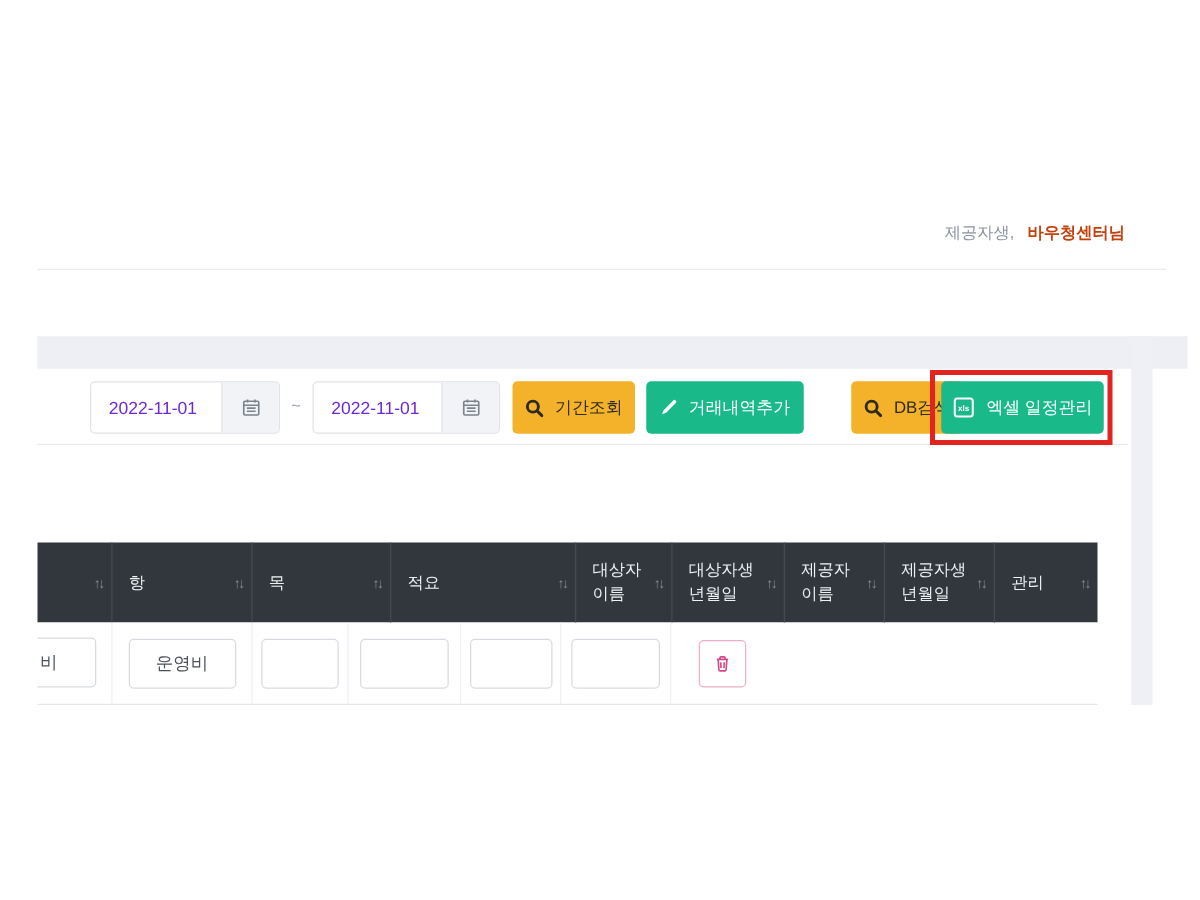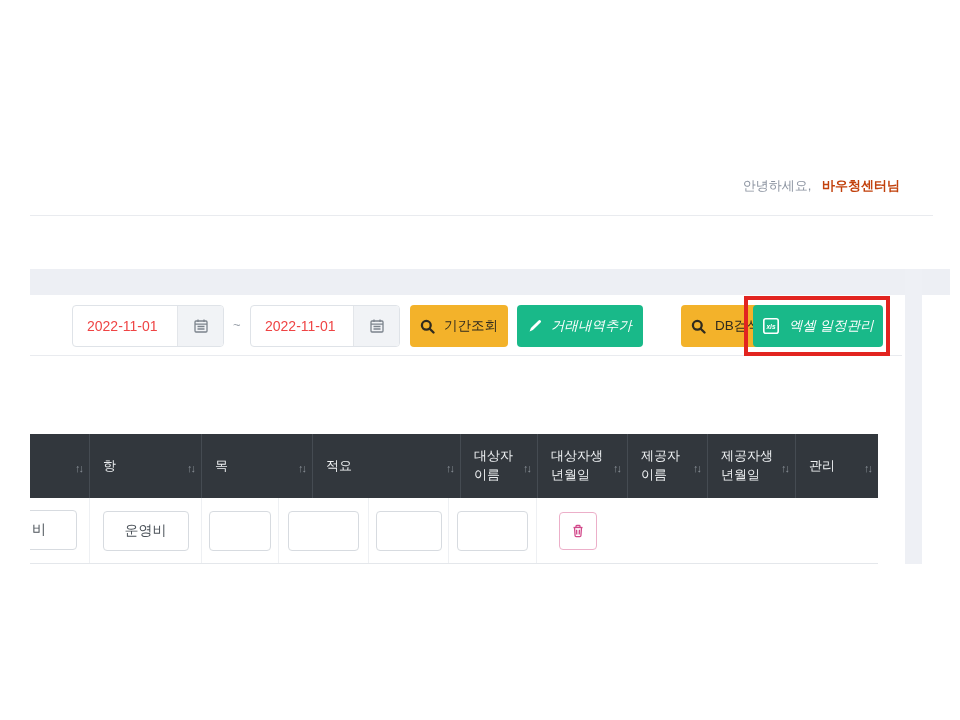--- a/index.html
+++ b/index.html
@@ -15,31 +15,31 @@
 
   .divider-top{position:absolute;left:30px;top:215px;width:903px;height:1px;background:#e9ebef;}
   .band{position:absolute;left:30px;top:269px;width:920px;height:26px;background:#edeff4;}
   .rail{position:absolute;left:905px;top:269px;width:17px;height:295px;background:#eef0f5;}
 
   
   .date-group{position:absolute;top:305px;height:42px;display:flex;border:1px solid #dfe3e8;
               border-radius:4px;background:#fff;box-sizing:border-box;overflow:hidden;}
   #date-group-from{left:72px;width:152px;}
   #date-group-to{left:250px;width:150px;}
-  .date-input{flex:1;min-width:0;border:none;font-size:14px;color:#ef4444;padding:0 0 0 14px;
+  .date-input{flex:1;min-width:0;border:none;font-size:14px;color:#6d28d9;padding:0 0 0 14px;
               background:transparent;outline:none;font-family:inherit;}
   .date-addon{width:45px;background:#f1f3f6;border-left:1px solid #e3e6ea;display:flex;
               align-items:center;justify-content:center;cursor:pointer;flex:none;}
   .tilde{position:absolute;left:233px;top:317px;font-size:13px;color:#9aa1aa;}
 
   .btn{position:absolute;top:305px;height:42px;border:none;border-radius:4px;font-size:13.5px;
        display:flex;align-items:center;justify-content:center;gap:9px;cursor:pointer;
        font-family:inherit;white-space:nowrap;}
   .btn-yellow{background:#f3b22a;color:#2f2a1e;}
-  .btn-green{background:#19b989;color:#ffffff;font-style:italic;}
+  .btn-green{background:#19b989;color:#ffffff;}
   #btn-period{left:410px;width:98px;}
   #btn-add{left:517px;width:126px;}
   #btn-db{left:681px;width:90px;}
   #btn-excel{left:753px;width:130px;}
 
   .red-box{position:absolute;left:744px;top:296px;width:146px;height:60px;border:4px solid #e22420;
            box-sizing:border-box;z-index:5;pointer-events:none;}
   .divider-filter{position:absolute;left:30px;top:355px;width:872px;height:1px;background:#e9ebef;}
 
   
@@ -63,21 +63,21 @@
   .clip{position:absolute;left:-29px;top:12px;width:76px;}
   .trash-btn{width:38px;height:38px;border:1px solid #ecafc9;background:#fff;border-radius:4px;
              display:flex;align-items:center;justify-content:center;cursor:pointer;}
 </style>
 </head>
 <body>
 
 <div class="screen">
 
   <div class="nav-greet">
-    <span class="greet-prefix">안녕하세요,</span>
+    <span class="greet-prefix">제공자생,</span>
     <span class="greet-name">바우청센터님</span>
   </div>
 
   <div class="divider-top"></div>
   <div class="band"></div>
   <div class="rail"></div>
 
   <div class="date-group" id="date-group-from">
     <input class="date-input" type="text" value="2022-11-01" style="">
     <span class="date-addon">

